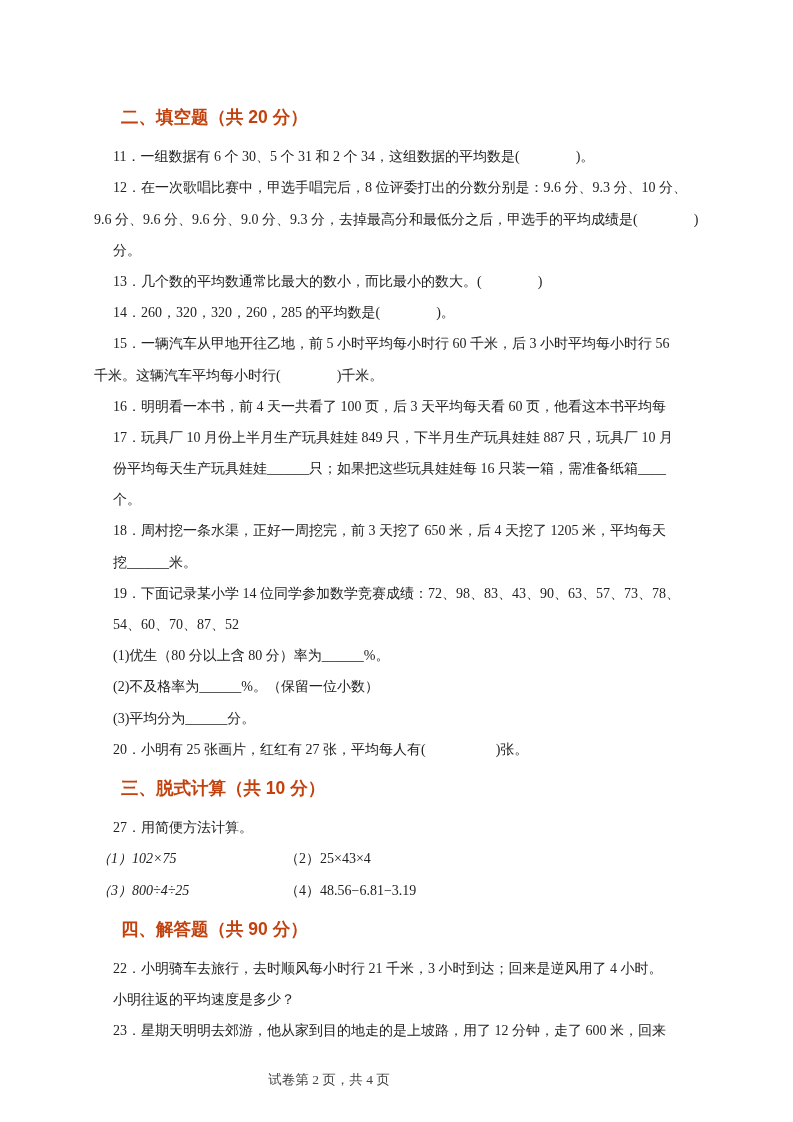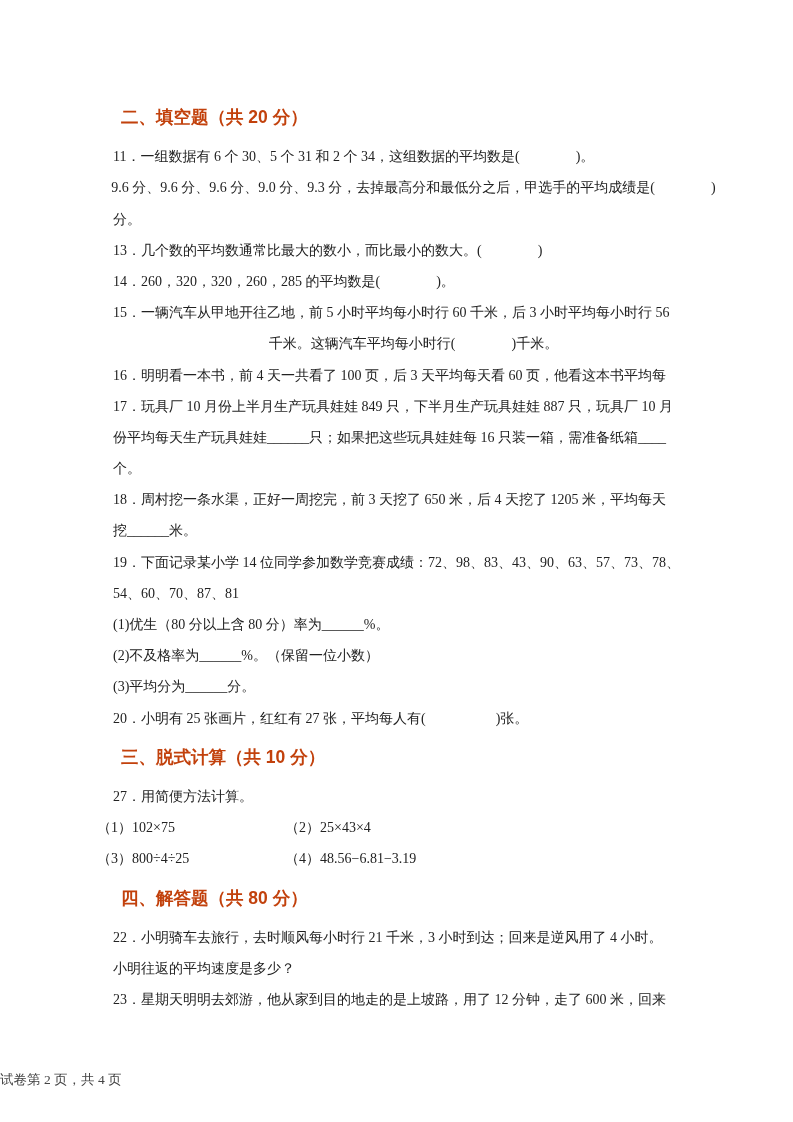--- a/index.html
+++ b/index.html
@@ -32,86 +32,88 @@
     font-weight: bold;
     font-size: 17.5px;
     line-height: 31.2px;
     height: 31.2px;
     margin: 8px;
     white-space: nowrap;
     color: #c2410c;
   }
   .outdent {
     margin-left: -19px;
-    text-align: center;
   }
   .calc-row {
     margin-left: -16px;
   }
   .calc-col {
     display: inline-block;
     min-width: 188px;
+    font-style: italic;
   }
   .page-footer {
     position: absolute;
     top: 1068px;
     left: 0;
     width: 658px;
+    text-align: center;
     font-size: 13.5px;
     color: #444444;
     line-height: 24px;
   }
 </style>
 </head>
 <body>
 
 <main class="content">
 
   <h2 class="sec-heading">二、填空题（共 20 分）</h2>
 
   <div class="line">11．一组数据有 6 个 30、5 个 31 和 2 个 34，这组数据的平均数是(　　　　)。</div>
 
+  <div class="line">12．在一次歌唱比赛中，甲选手唱完后，8 位评委打出的分数分别是：9.6 分、9.3 分、10 分、</div>
   <div class="line outdent">9.6 分、9.6 分、9.6 分、9.0 分、9.3 分，去掉最高分和最低分之后，甲选手的平均成绩是(　　　　)</div>
   <div class="line">分。</div>
 
   <div class="line">13．几个数的平均数通常比最大的数小，而比最小的数大。(　　　　)</div>
 
   <div class="line">14．260，320，320，260，285 的平均数是(　　　　)。</div>
 
   <div class="line">15．一辆汽车从甲地开往乙地，前 5 小时平均每小时行 60 千米，后 3 小时平均每小时行 56</div>
   <div class="line outdent">千米。这辆汽车平均每小时行(　　　　)千米。</div>
 
   <div class="line">16．明明看一本书，前 4 天一共看了 100 页，后 3 天平均每天看 60 页，他看这本书平均每</div>
 
   <div class="line">17．玩具厂 10 月份上半月生产玩具娃娃 849 只，下半月生产玩具娃娃 887 只，玩具厂 10 月</div>
   <div class="line">份平均每天生产玩具娃娃______只；如果把这些玩具娃娃每 16 只装一箱，需准备纸箱____</div>
   <div class="line">个。</div>
 
   <div class="line">18．周村挖一条水渠，正好一周挖完，前 3 天挖了 650 米，后 4 天挖了 1205 米，平均每天</div>
   <div class="line">挖______米。</div>
 
   <div class="line">19．下面记录某小学 14 位同学参加数学竞赛成绩：72、98、83、43、90、63、57、73、78、</div>
-  <div class="line">54、60、70、87、81</div>
+  <div class="line">54、60、70、87、52</div>
   <div class="line">(1)优生（80 分以上含 80 分）率为______%。</div>
   <div class="line">(2)不及格率为______%。（保留一位小数）</div>
   <div class="line">(3)平均分为______分。</div>
 
   <div class="line">20．小明有 25 张画片，红红有 27 张，平均每人有(　　　　　)张。</div>
 
   <h2 class="sec-heading">三、脱式计算（共 10 分）</h2>
 
   <div class="line">27．用简便方法计算。</div>
   <div class="line calc-row">
     <span class="calc-col">（1）102×75</span><span>（2）25×43×4</span>
   </div>
   <div class="line calc-row">
     <span class="calc-col">（3）800÷4÷25</span><span>（4）48.56−6.81−3.19</span>
   </div>
 
-  <h2 class="sec-heading">四、解答题（共 80 分）</h2>
+  <h2 class="sec-heading">四、解答题（共 90 分）</h2>
 
   <div class="line">22．小明骑车去旅行，去时顺风每小时行 21 千米，3 小时到达；回来是逆风用了 4 小时。</div>
   <div class="line">小明往返的平均速度是多少？</div>
 
   <div class="line">23．星期天明明去郊游，他从家到目的地走的是上坡路，用了 12 分钟，走了 600 米，回来</div>
 
 </main>
 
 <footer class="page-footer">试卷第 2 页，共 4 页</footer>
 

